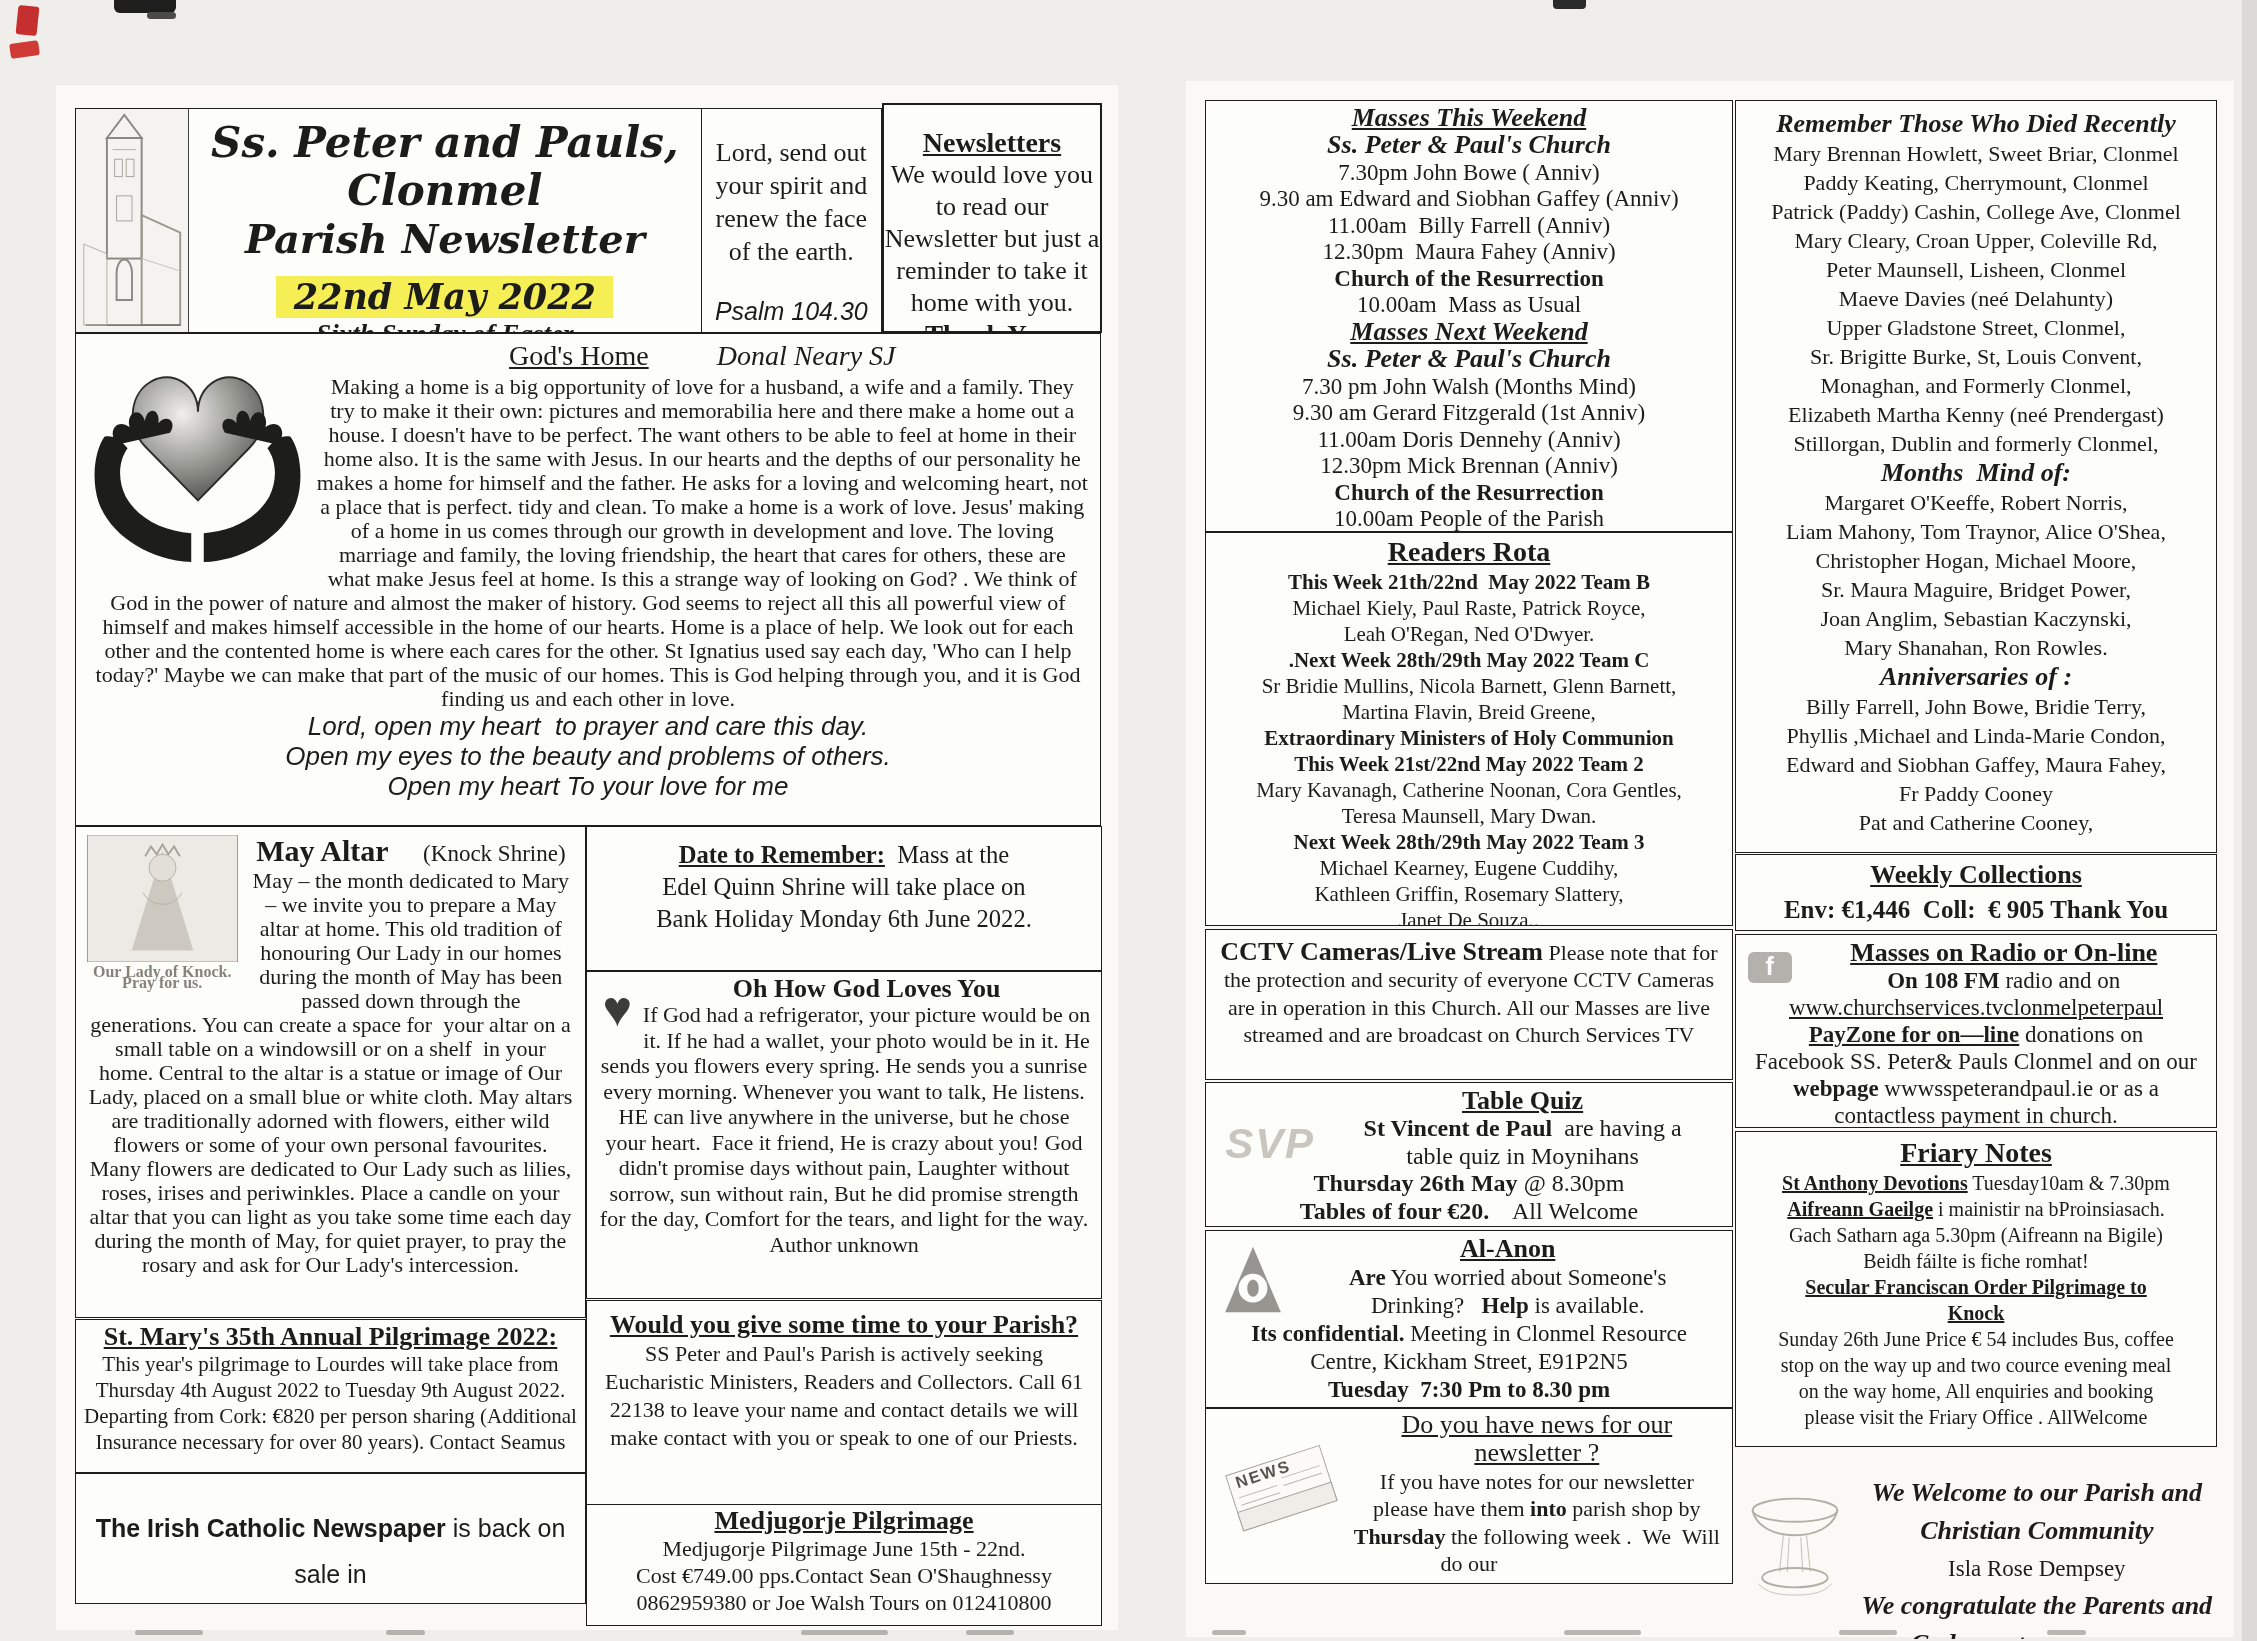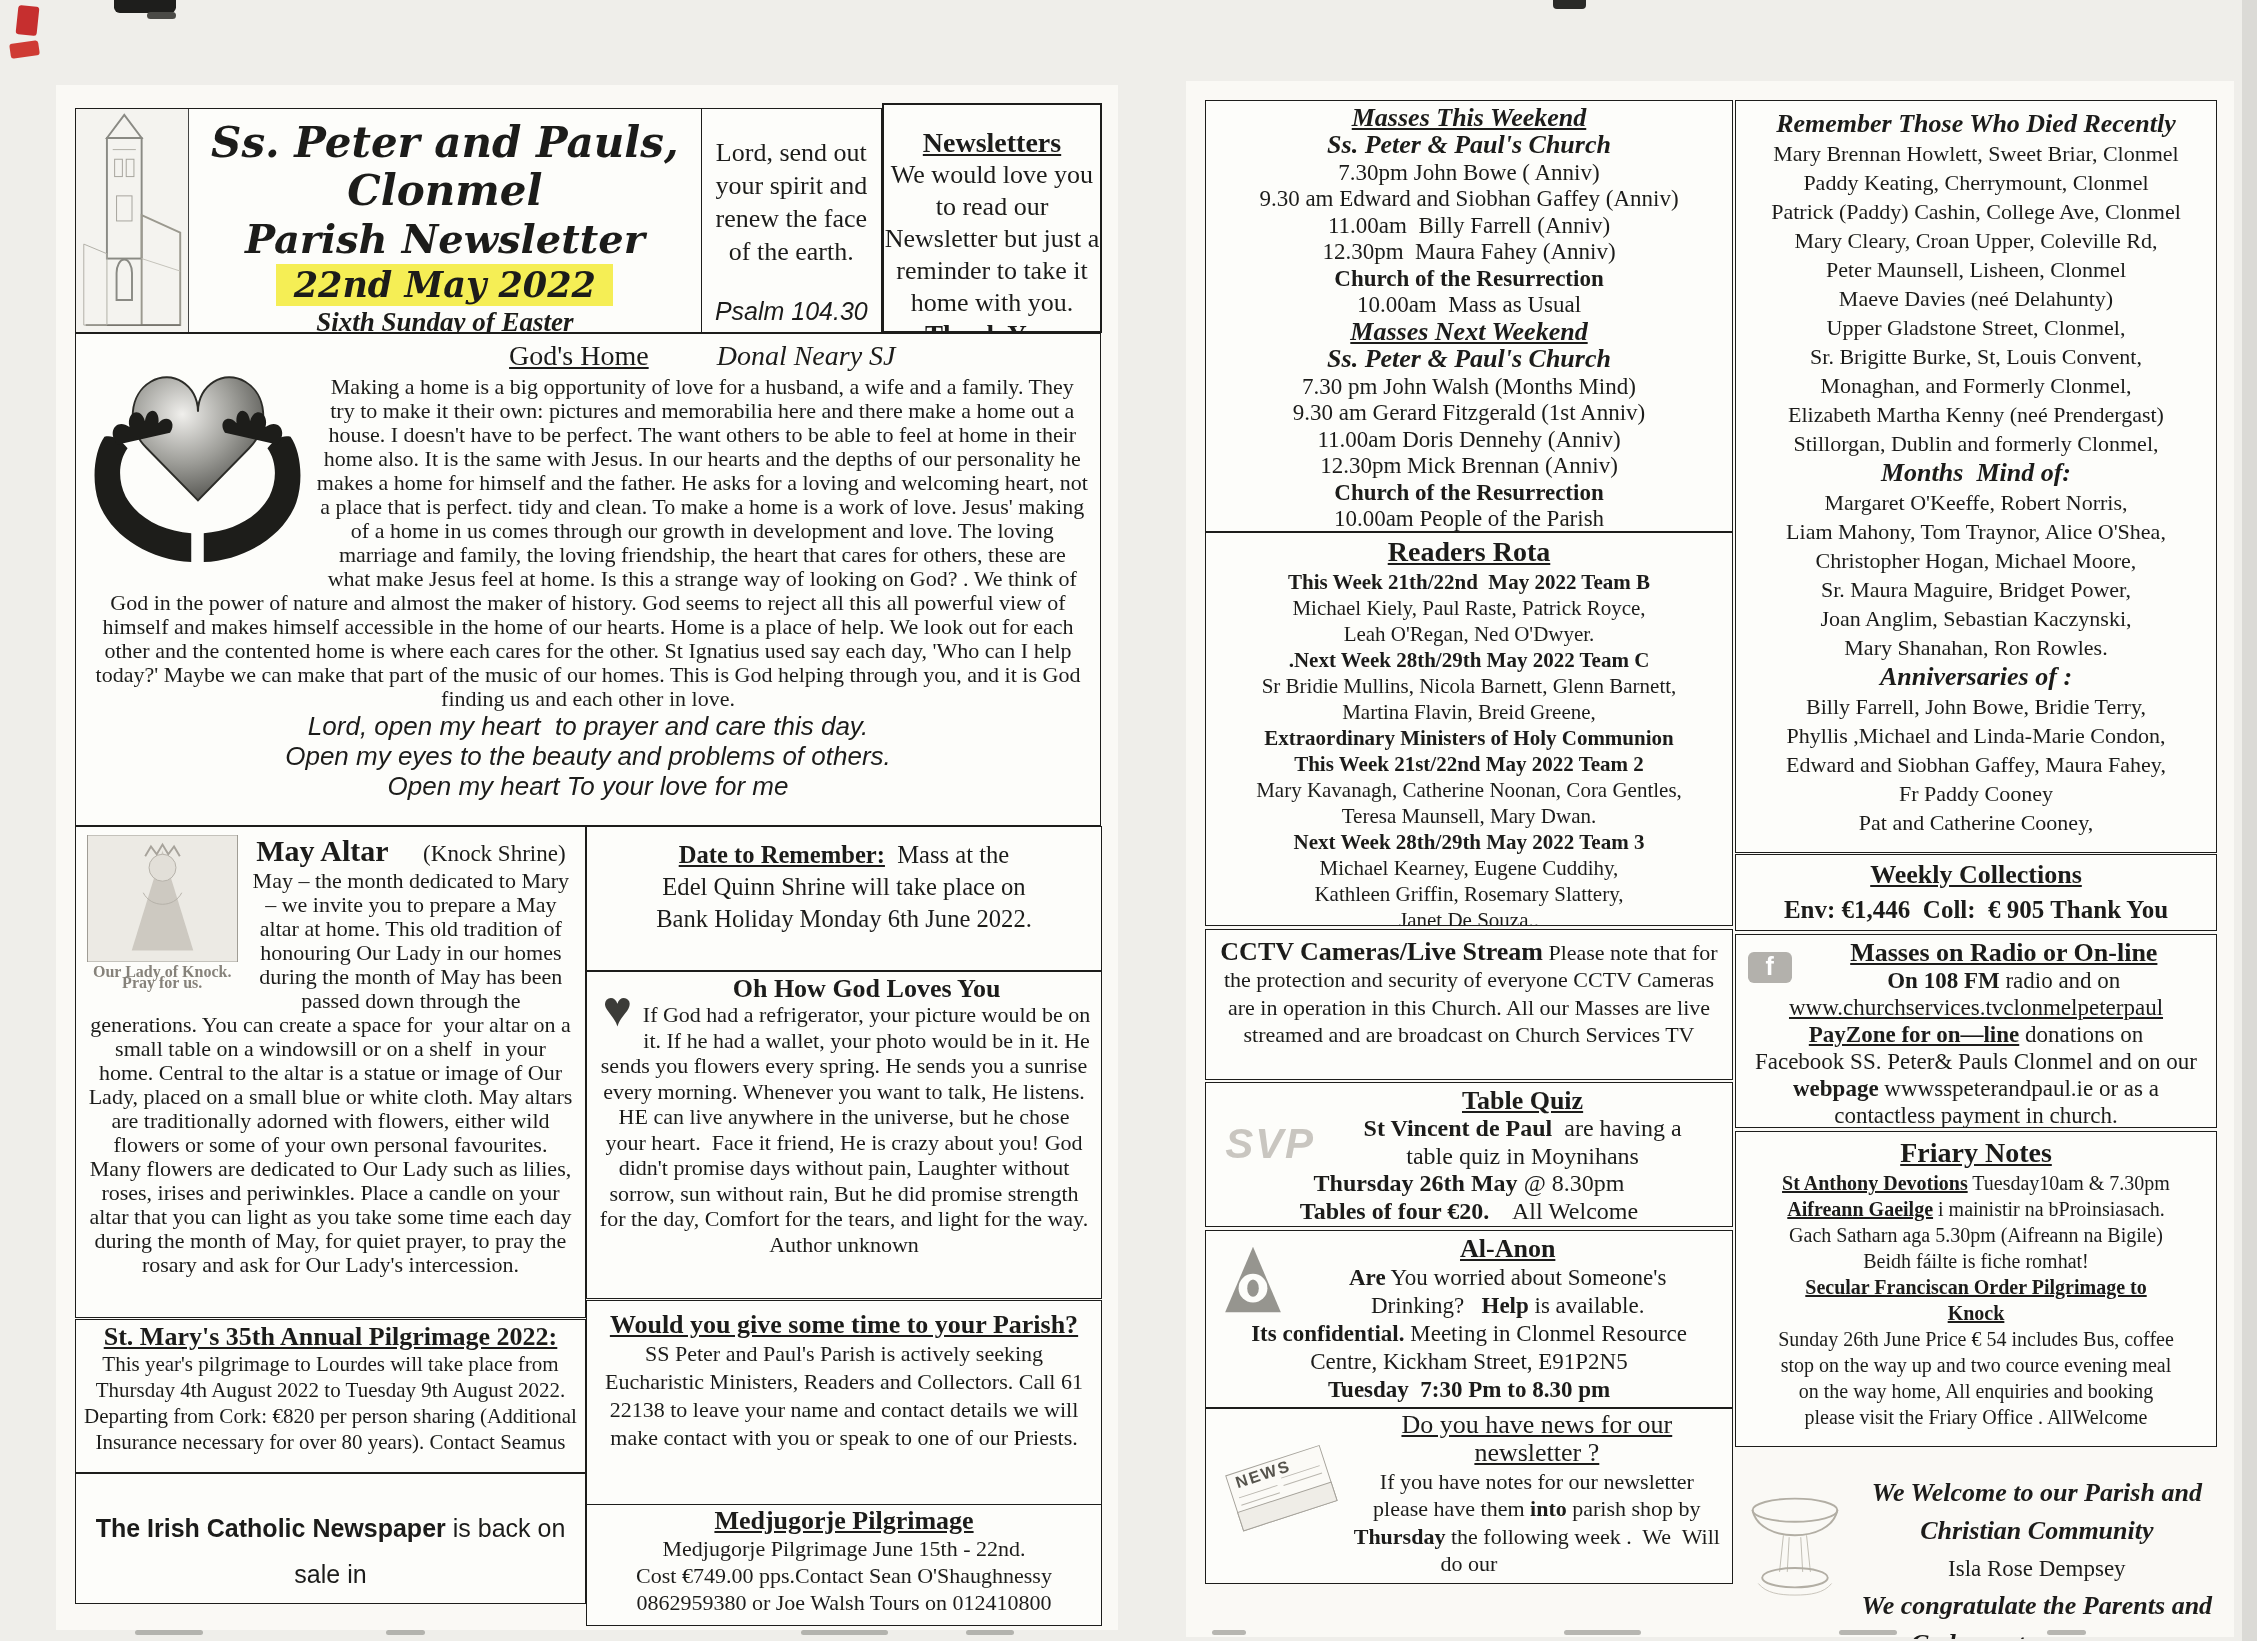--- a/index.html
+++ b/index.html
@@ -27,21 +27,21 @@
   .ln{display:block}
   .fl{float:left}
 
   
   #hdr{left:75px;top:108px;width:807px;height:225px;display:flex;text-align:center}
   #church{width:112px;height:100%;border-right:1.9px solid #444;background:#f4f3ef;flex:none}
   #titleblock{flex:1;padding-top:9.7px}
   .script{font-family:"DejaVu Serif",serif;font-style:italic;font-weight:bold}
   .t1{font-size:42px;line-height:48px}
   .t2{font-size:40px;line-height:48px}
-  .dateline{margin-top:1px}
+  .dateline{margin-top:13px}
   .hl{display:inline-block;background:#f5ee55;padding:0 17.4px;font-weight:bold;font-style:italic;font-size:35px;line-height:42px}
   .sunday{font-weight:bold;font-style:italic;font-size:27px;line-height:32px}
   #psalm{width:164px;flex:none;border-left:1.9px solid #1d1d1b;padding:27px 7.7px 0 7.7px}
   .ptext{font-size:26px;line-height:33px}
   .pref{font-family:"Liberation Sans",sans-serif;font-style:italic;font-size:25px;margin-top:29px}
   #newsbox{left:882px;top:103px;width:220px;height:230px;border-width:2.9px;padding-top:21px}
   .nl-h{font-size:28px;line-height:33px}
   .nl-b{font-size:26px;line-height:32px}
   .nl-t{font-size:27px;line-height:32px}
 

